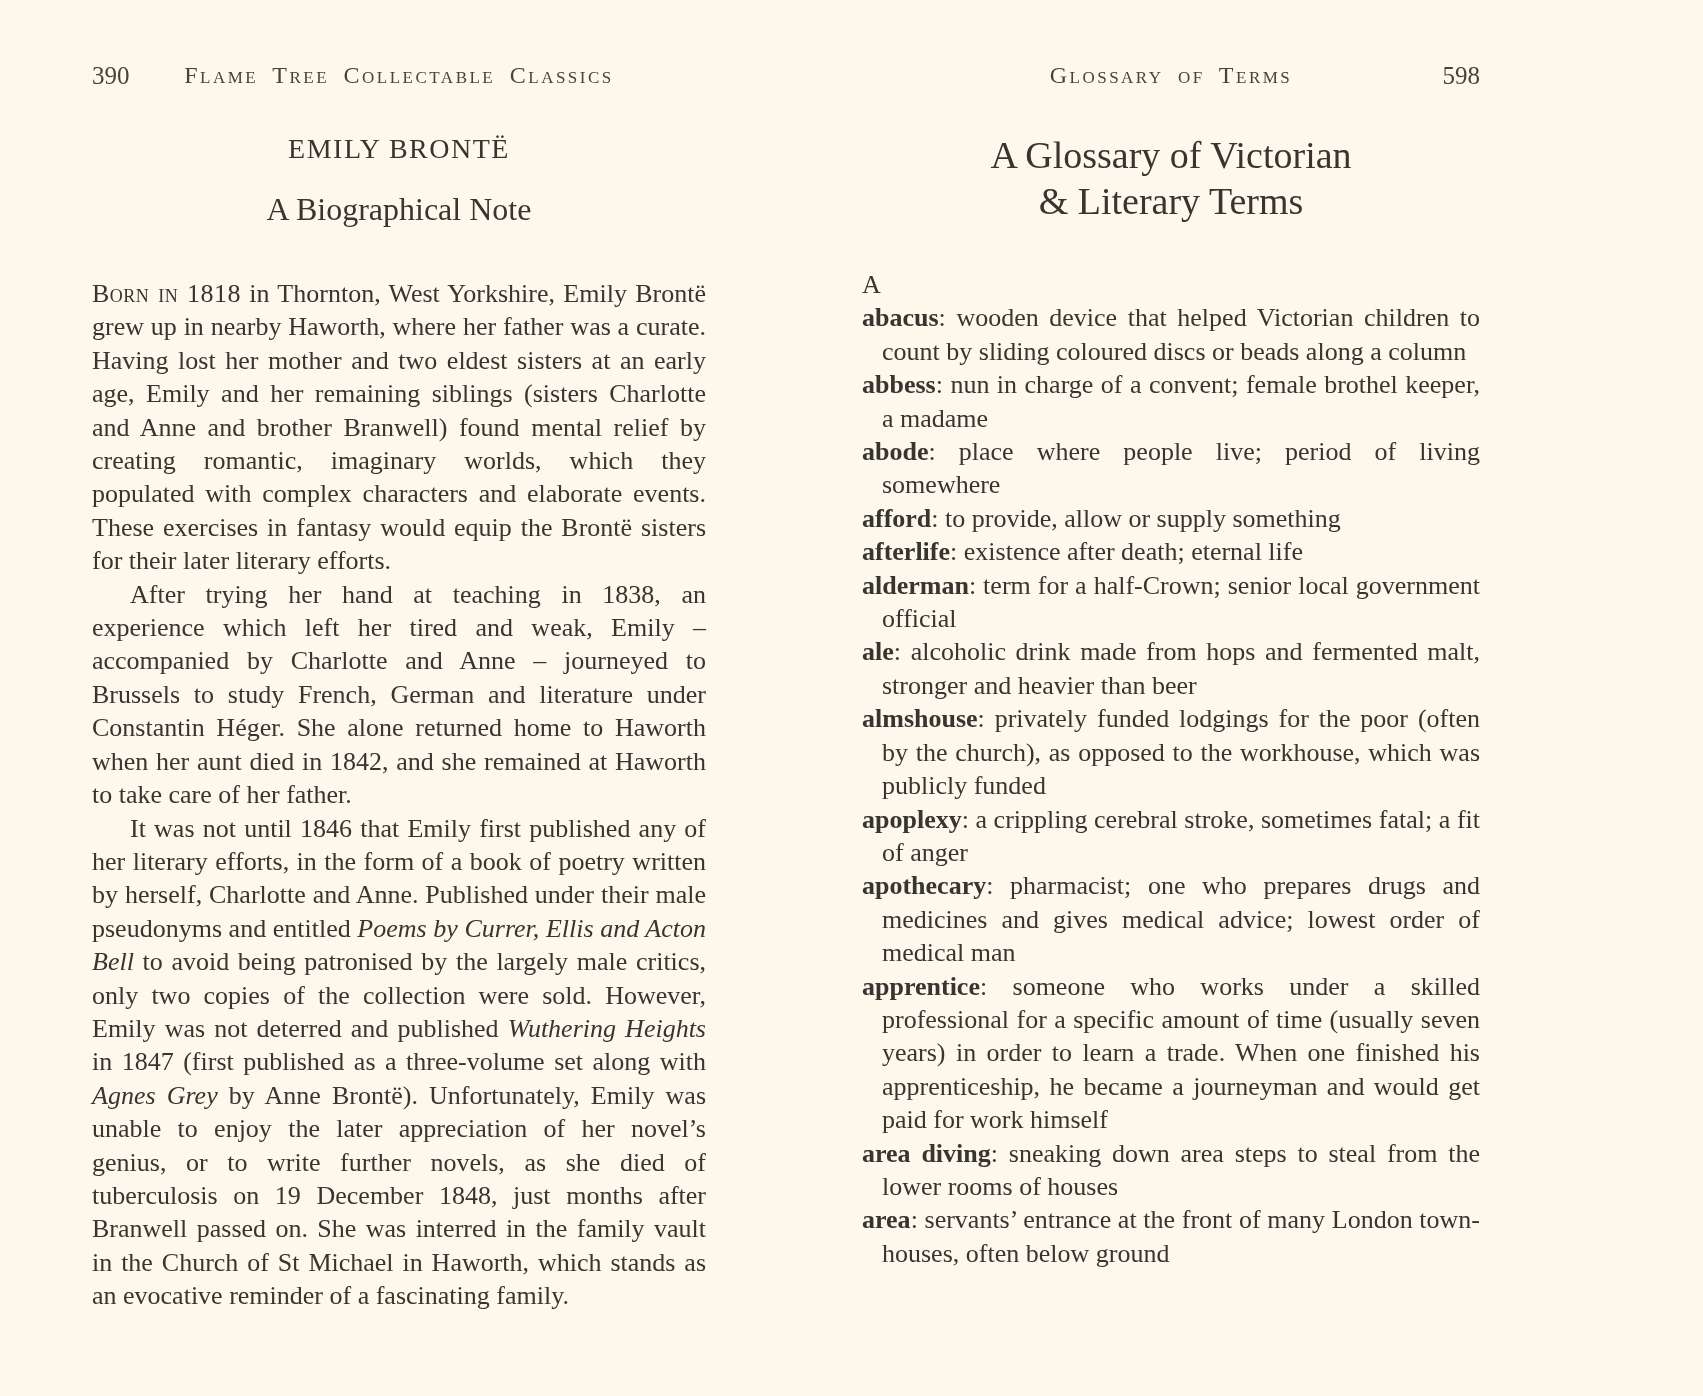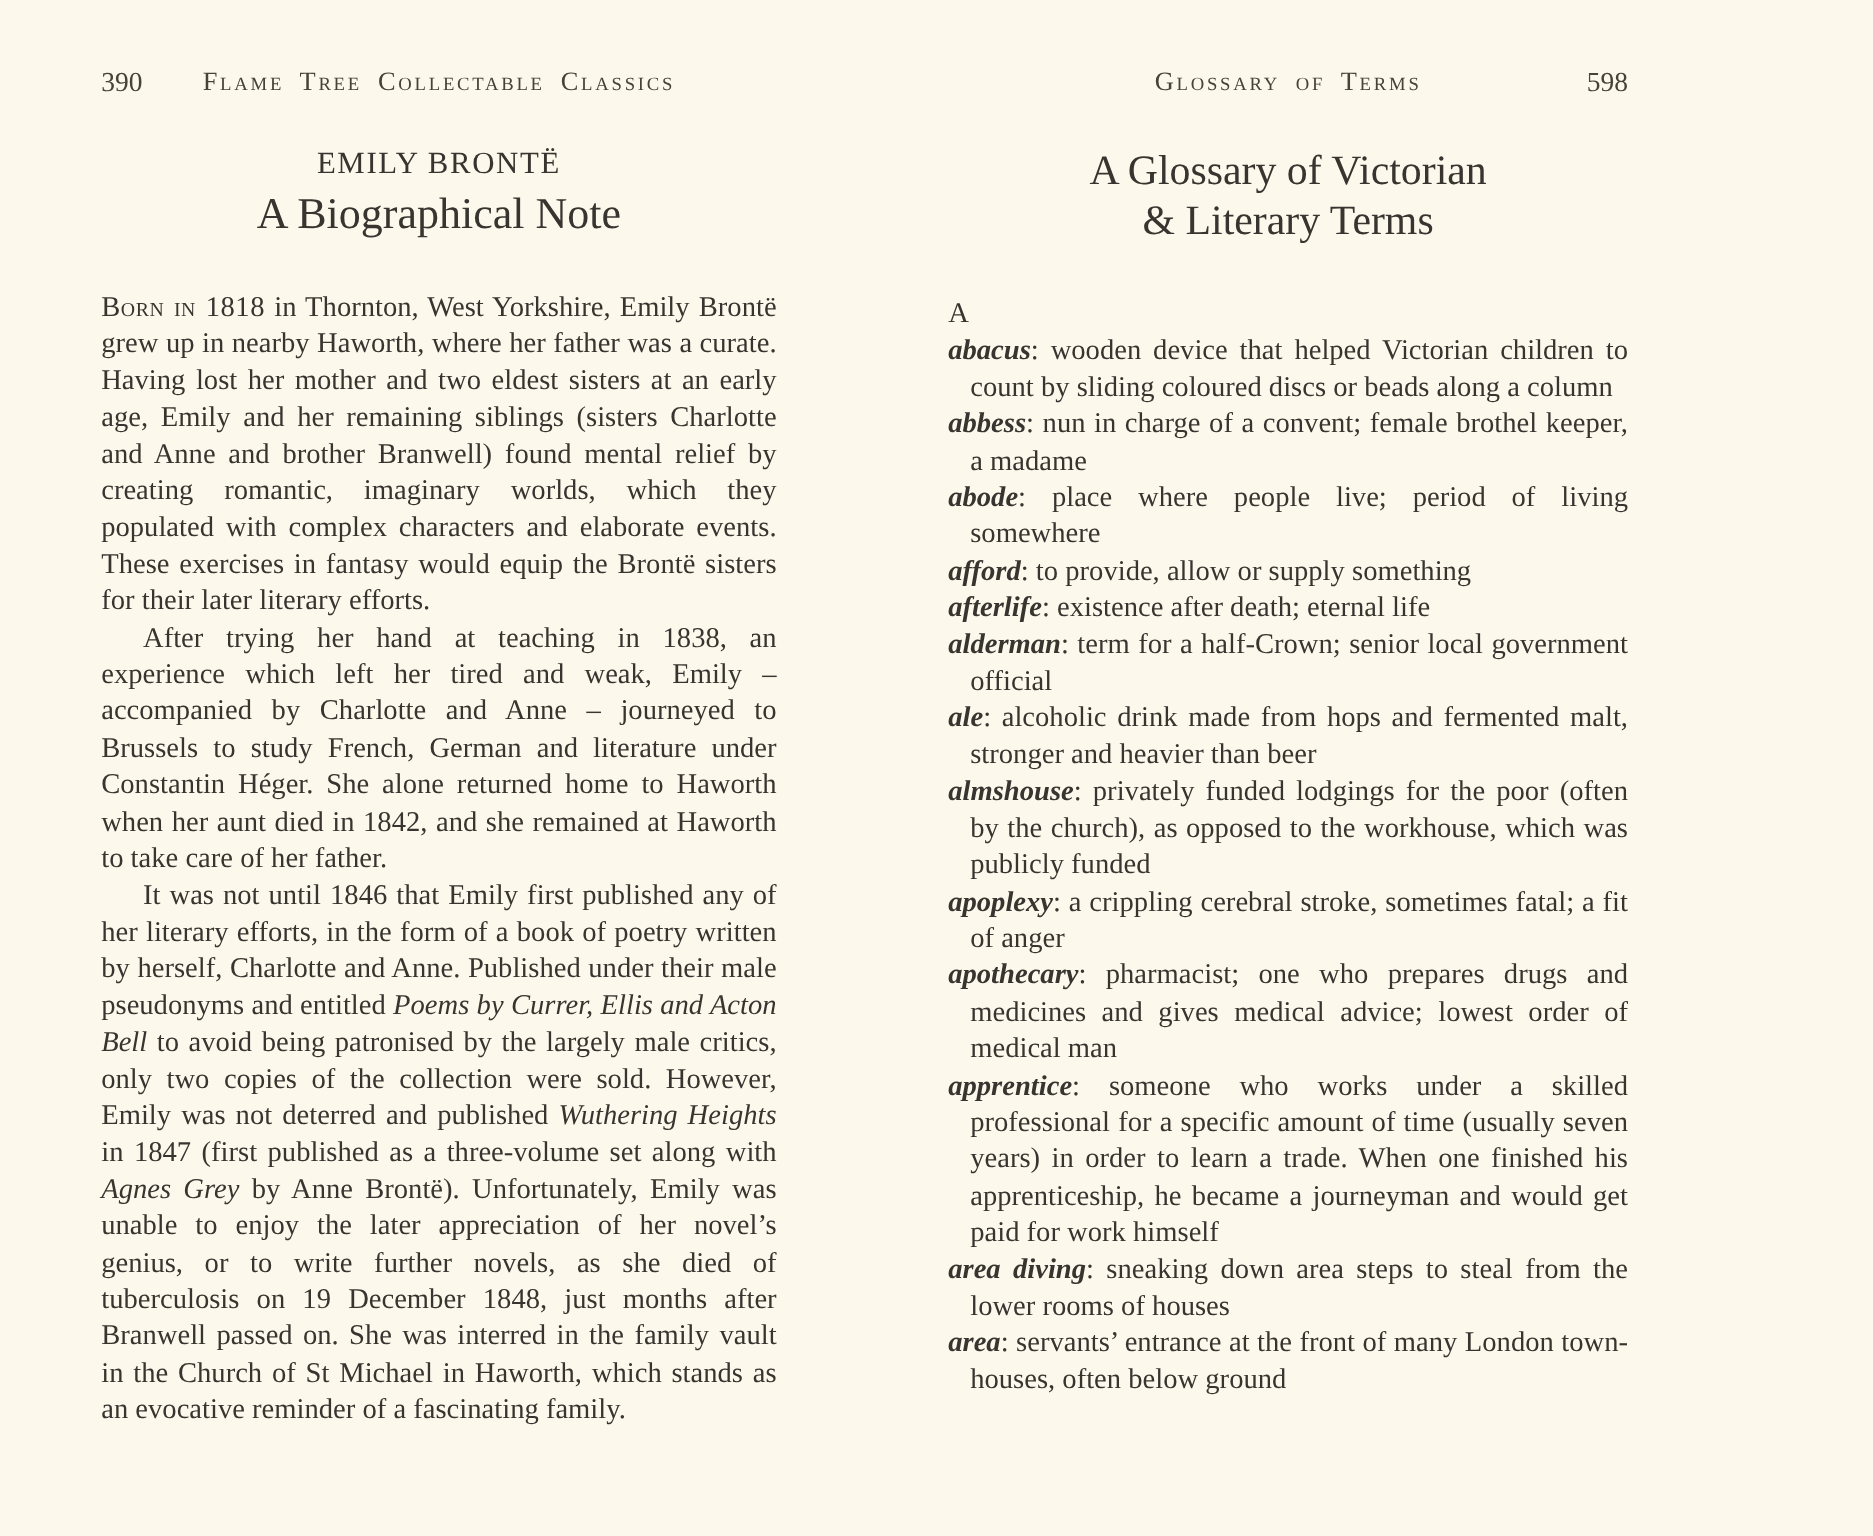--- a/index.html
+++ b/index.html
@@ -53,23 +53,23 @@
   .pagenum-right { right: 0; }
 
   
   .title-block { text-align: center; margin-top: 40px; }
   .bio-title-caps {
     font-size: 28px;
     letter-spacing: 1.5px;
     line-height: 34px;
   }
   .bio-title-sub {
-    font-size: 40px;
+    font-size: 32px;
     line-height: 42px;
-    margin-top: 7px;
+    margin-top: 22px;
   }
   .glossary-title-line {
     font-size: 38px;
     line-height: 46px;
   }
 
   
   .bio-body {
     margin-top: 47px;
     font-size: 26px;
@@ -86,21 +86,21 @@
     margin-top: 44px;
     font-size: 26px;
     line-height: 33.4px;
   }
   .section-letter { font-size: 26px; }
   .glossary-entry {
     text-align: justify;
     padding-left: 20px;
     text-indent: -20px;
   }
-  .term { font-weight: bold; font-style: italic; }
+  .term { font-weight: bold; }
 </style>
 </head>
 <body>
 
 <div class="spread">
 
   <section class="page left-page">
     <header class="running-header">
       <span class="pagenum pagenum-left">390</span>
       <span class="running-head">Flame Tree Collectable Classics</span>

